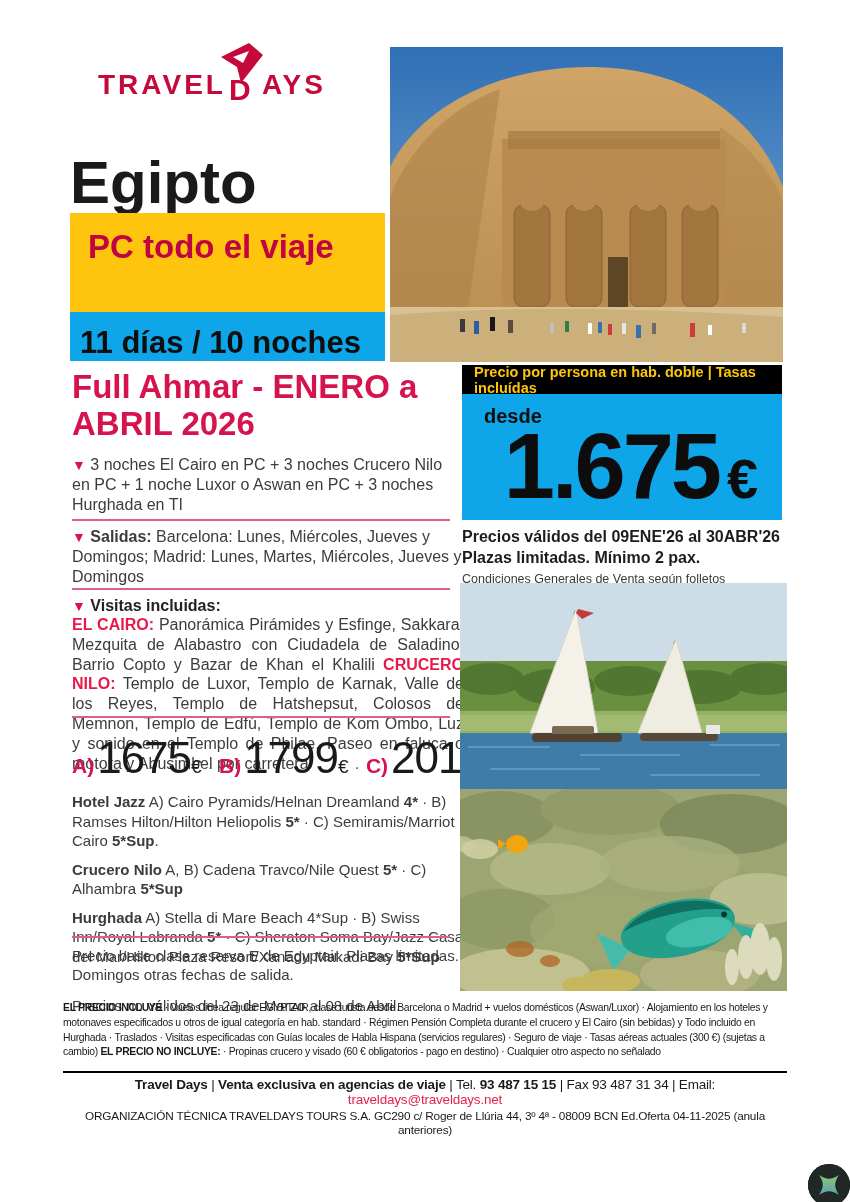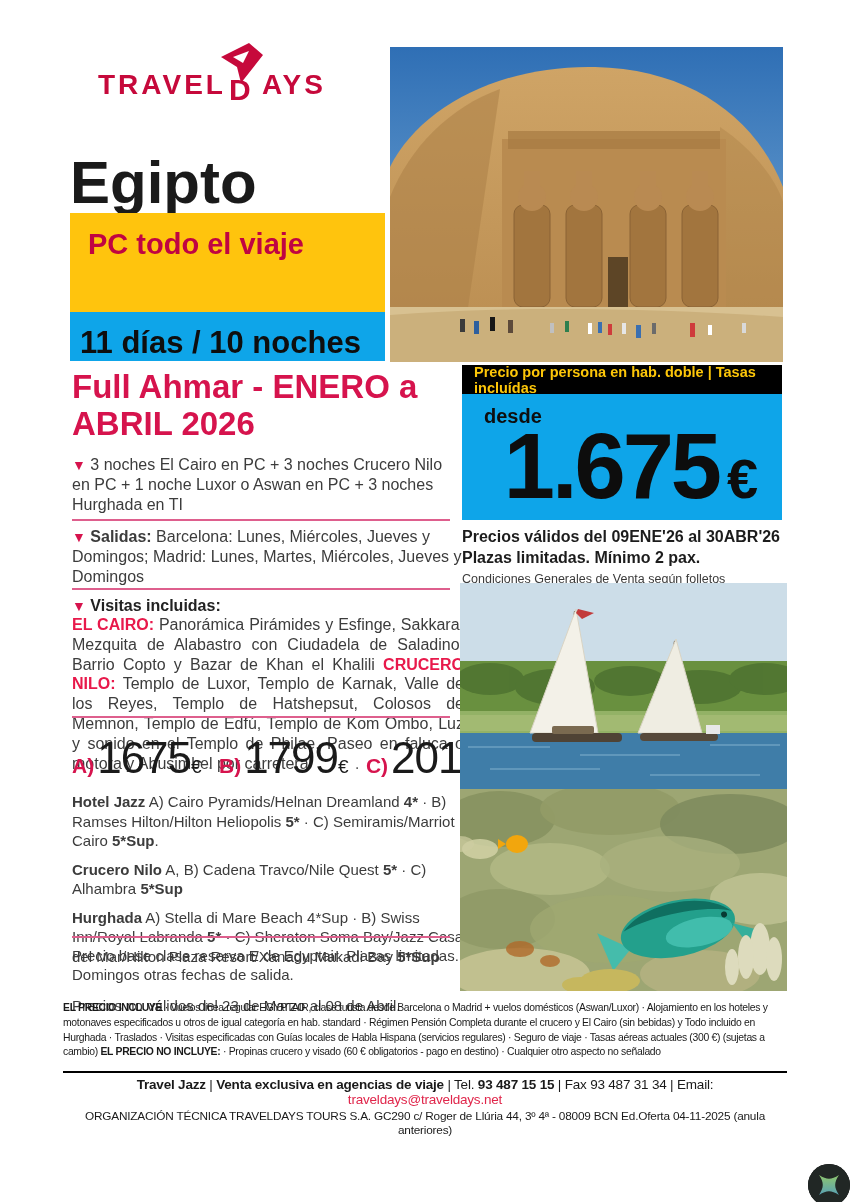--- a/index.html
+++ b/index.html
@@ -12,21 +12,21 @@
   
   .logo { position:absolute; left:74px; top:55px; display:flex; align-items:flex-end;
           color:#c6093b; font-weight:bold; font-size:28px; letter-spacing:3px;margin-left:24px; }
   .logo .dwrap { position:relative; width:34px; height:46px; margin:0 1px; }
   .logo .dwrap svg { position:absolute; left:-8px; top:-14px; }
   .logo .dletter { position:absolute; left:2px; bottom:-6px; font-size:30px; }
   
   .title { position:absolute; left:70px; top:116px; font-size:60px; font-weight:bold; color:#1a1a1a; letter-spacing:0px;margin-top:32px; }
   
   .yellow-box { position:absolute; left:70px; top:213px; width:315px; height:99px; background:#ffc40d; }
-  .yellow-box span { display:block; padding:15px 0 0 18px; font-size:29px; font-weight:bold; color:#c00442; }
+  .yellow-box span { display:block; padding:15px 0 0 18px; font-size:33px; font-weight:bold; color:#c00442; }
   .duration-box { position:absolute; left:70px; top:312px; width:315px; height:49px; background:#0ea5e9;
                   display:flex; align-items:flex-end; }
   .duration-box span { padding-left:10px; font-size:31px; font-weight:bold; color:#0e0e0e; }
   
   .offer-heading { position:absolute; left:72px; top:368px; width:390px; font-size:33px; line-height:1.13;
                    font-weight:bold; color:#d6134d; }
   .body-text { font-size:16px; line-height:1.24; color:#3c3c3c; }
   .tri { color:#d6134d; font-size:14px; }
   .rule { position:absolute; left:72px; width:378px; height:2px; background:#de5f8d; }
   .itinerary { position:absolute; left:72px; top:455px; width:392px; }
@@ -286,21 +286,21 @@
         <ellipse cx="60" cy="160" rx="14" ry="8"></ellipse>
           <ellipse cx="90" cy="172" rx="10" ry="6"></ellipse>
       </g>
     </svg>
   </div>
 
   <p class="fineprint"><span style="font-weight: bold;">EL PRECIO INCLUYE</span><span>  · Vuelos línea regular EGYPTAIR,  clase turista desde Barcelona o Madrid + vuelos domésticos (Aswan/Luxor) · Alojamiento en los hoteles y motonaves especificados u otros de igual categoría en hab. standard · Régimen Pensión Completa durante el crucero y El Cairo (sin bebidas) y Todo incluido en Hurghada · Traslados · Visitas especificadas con Guías locales de Habla Hispana (servicios regulares) · Seguro de viaje · Tasas aéreas  actuales (300 €) (sujetas a cambio) </span><span style="font-weight: bold;">EL PRECIO NO INCLUYE:</span><span> · Propinas crucero y visado (60 € obligatorios - pago en destino) · Cualquier otro aspecto no señalado</span></p>
 
   <div class="footer-rule"></div>
   <div class="footer">
-    <div class="f1"><span style="font-weight: bold;">Travel Jazz</span><span> | </span><span style="font-weight: bold;">Venta exclusiva en agencias de viaje</span><span> | Tel. </span><span style="font-weight: bold;">93 487 15 15</span><span> | Fax 93 487 31 34 | Email: </span><span style="color: rgb(224, 37, 74);">traveldays@traveldays.net</span></div>
+    <div class="f1"><span style="font-weight: bold;">Travel Days</span><span> | </span><span style="font-weight: bold;">Venta exclusiva en agencias de viaje</span><span> | Tel. </span><span style="font-weight: bold;">93 487 15 15</span><span> | Fax 93 487 31 34 | Email: </span><span style="color: rgb(224, 37, 74);">traveldays@traveldays.net</span></div>
     <div class="f2">ORGANIZACIÓN TÉCNICA TRAVELDAYS TOURS S.A. GC290 c/ Roger de Llúria 44, 3º 4ª - 08009 BCN Ed.Oferta 04-11-2025 (anula anteriores)</div>
   </div>
 
   <div class="badge">
     <svg width="44" height="44" viewBox="0 0 44 44">
       <defs>
         <linearGradient id="star" x1="0" y1="0" x2="1" y2="1">
           <stop offset="0" stop-color="#a8d84a"></stop>
             <stop offset="1" stop-color="#3f8fd8"></stop>
         </linearGradient>

